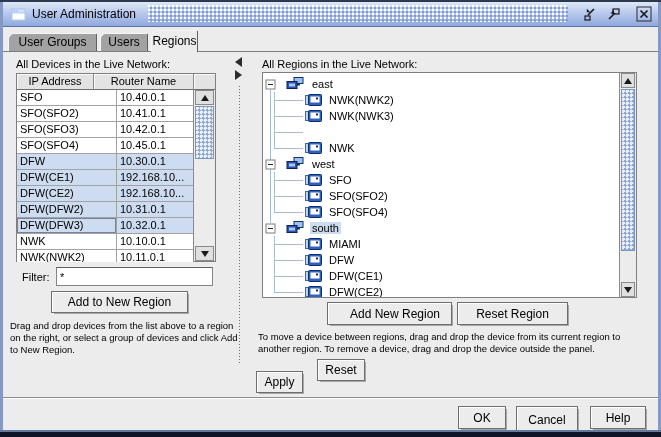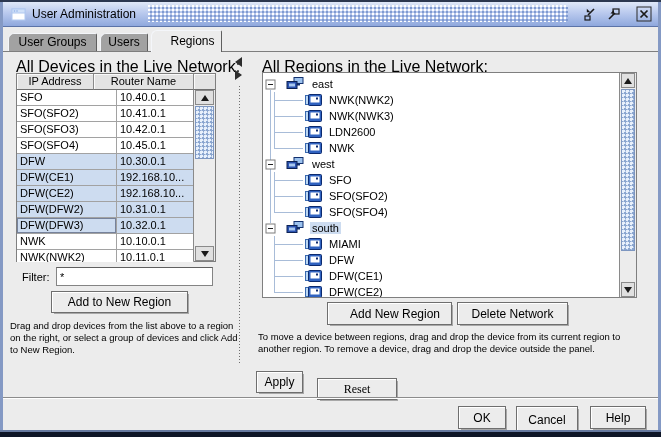--- a/index.html
+++ b/index.html
@@ -29,21 +29,21 @@
   .winbtn { width:17px; height:17px; display:flex; align-items:center; justify-content:center; }
   .winbtn.close { margin-left:8px; }
 
   
   .tab { position:absolute; top:33px; height:19px; background:#a2a2a2;
     border:1px solid #5f5f5f; border-bottom:none; border-top-color:#f4f6fa; border-left-color:#f4f6fa;
     border-radius:6px 2px 0 0; font-size:12px; text-align:center; line-height:17px; z-index:3; }
   .tab.active { top:30px; height:22px; background:#ececec; line-height:20px; z-index:5; }
   #tabline { position:absolute; left:2px; right:2px; top:51px; height:1px; background:#7e7e7e; z-index:4; }
 
-  .heading { position:absolute; font-size:16px; color:#000; }
+  .heading { position:absolute; font-size:11px; color:#000; }
 
   
   #table-box { position:absolute; left:16px; top:73px; width:200px; height:189px;
     border:1px solid #7f7f7f; background:#fff; }
   #table-head { display:flex; height:16px; }
   .th { background:#e3e3e3; border-right:1px solid #8a8a8a; border-bottom:1px solid #6f6f6f;
     box-shadow:inset 1px 1px 0 #fafafa; font-size:11px; text-align:center; line-height:15px; }
   .th.c1 { width:100px; } .th.c2 { width:77px; } .th.c3 { width:21px; border-right:none; }
   #table-rows { position:absolute; left:0; top:16px; width:177px; height:172px; overflow:hidden; }
   .row { display:flex; height:16px; background:#fff; }
@@ -138,21 +138,21 @@
         <svg width="17" height="17">
             <rect x="1" y="1" width="14" height="14" fill="none" stroke="#2a2a2a"></rect>
             <path d="M4.5 4.5 L11.5 11.5 M11.5 4.5 L4.5 11.5" stroke="#1a1a1a" stroke-width="1.7"></path>
           </svg>
       </span>
     </div>
   </div>
 
   <div class="tab" style="left:8px; width:89px;"><span>User Groups</span></div>
   <div class="tab" style="left:100px; width:48px;"><span>Users</span></div>
-  <div class="tab active" style="left:151px; width:71px;padding-left:12px;"><span>Regions</span></div>
+  <div class="tab active" style="left:151px; width:47px;"><span>Regions</span></div>
   <div id="tabline"></div>
 
   <div class="heading" style="left:16px; top:58px;">All Devices in the Live Network:</div>
 
   <div id="table-box">
     <div id="table-head">
       <div class="th c2">IP Address</div>
       <div class="th c1">Router Name</div>
       <div class="th c3"></div>
     </div>
@@ -271,29 +271,20 @@
       </div>
       <div class="trow" style="top:35px;">
         <svg class="dev-ic" width="17" height="12">
             <rect x="0.5" y="1.5" width="3" height="9" fill="#bcd8f4" stroke="#3a6ab0"></rect>
             <rect x="3.5" y="0.5" width="13" height="11" rx="1" fill="#2f62c0" stroke="#0c2a6e"></rect>
             <rect x="5.5" y="2.5" width="9" height="6" fill="#ffffff"></rect>
             <rect x="11" y="3.5" width="2" height="2" fill="#0c2a6e"></rect>
           </svg>
         <span class="tlabel">NWK(NWK3)</span>
       </div>
-      <div class="trow" style="top:51px;">
-        <svg class="dev-ic" width="17" height="12">
-            <rect x="0.5" y="1.5" width="3" height="9" fill="#bcd8f4" stroke="#3a6ab0"></rect>
-            <rect x="3.5" y="0.5" width="13" height="11" rx="1" fill="#2f62c0" stroke="#0c2a6e"></rect>
-            <rect x="5.5" y="2.5" width="9" height="6" fill="#ffffff"></rect>
-            <rect x="11" y="3.5" width="2" height="2" fill="#0c2a6e"></rect>
-          </svg>
-        <span class="tlabel">LDN2600</span>
-      </div>
       <div class="trow" style="top:67px;">
         <svg class="dev-ic" width="17" height="12">
             <rect x="0.5" y="1.5" width="3" height="9" fill="#bcd8f4" stroke="#3a6ab0"></rect>
             <rect x="3.5" y="0.5" width="13" height="11" rx="1" fill="#2f62c0" stroke="#0c2a6e"></rect>
             <rect x="5.5" y="2.5" width="9" height="6" fill="#ffffff"></rect>
             <rect x="11" y="3.5" width="2" height="2" fill="#0c2a6e"></rect>
           </svg>
         <span class="tlabel">NWK</span>
       </div>
 
@@ -393,26 +384,26 @@
           <span class="tri-up"></span>
         </div>
       <div class="sb-thumb" style="top:16px; height:162px;"></div>
       <div class="sb-btn" style="bottom:0;">
           <span class="tri-dn"></span>
         </div>
     </div>
   </div>
 
   <button class="btn" style="left:327px; top:302px; width:125px; height:23px;padding-left:11px;">Add New Region</button>
-  <button class="btn" style="left:457px; top:302px; width:111px; height:23px;">Delete Network</button>
+  <button class="btn" style="left:457px; top:302px; width:111px; height:23px;">Reset Region</button>
 
   <div class="instr" style="left:258px; top:331px; width:594px; max-width:396px;">To move a device between regions, drag and drop the device from its current region to another region. To remove a device, drag and drop the device outside the panel.</div>
 
   <button class="btn" style="left:256px; top:371px; width:47px; height:22px;">Apply</button>
-  <button class="btn" style="left:317px; top:378px; width:80px; height:22px;font-family:Liberation Serif, serif;">Reset</button>
+  <button class="btn" style="left:317px; top:359px; width:48px; height:22px;">Reset</button>
 
   <div class="sep"></div>
   <button class="btn" style="left:458px; top:406px; width:48px; height:23px;">OK</button>
   <button class="btn" style="left:516px; top:406px; width:62px; height:27px;">Cancel</button>
   <button class="btn" style="left:590px; top:406px; width:56px; height:23px;">Help</button>
 
   <div class="edge left"></div>
   <div class="edge right"></div>
   <div class="edge top"></div>
   <div class="edge botline"></div>

